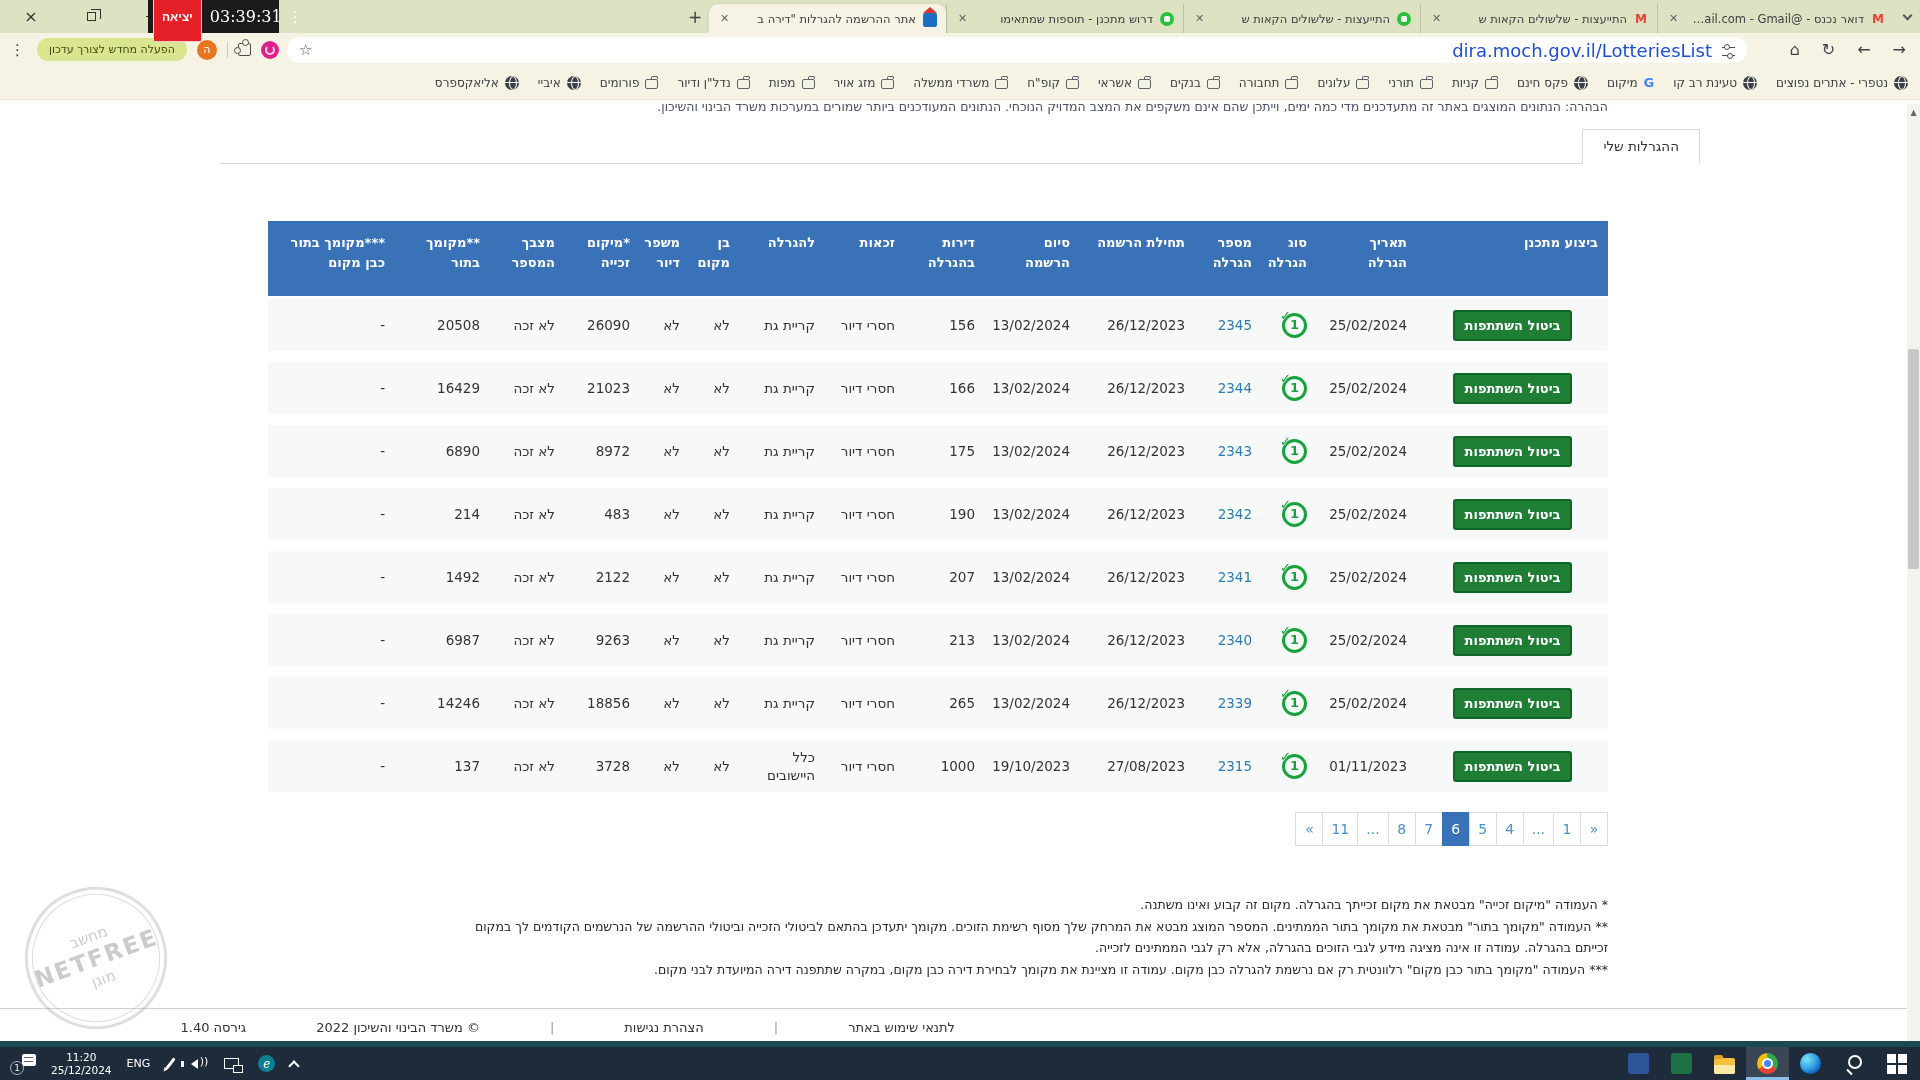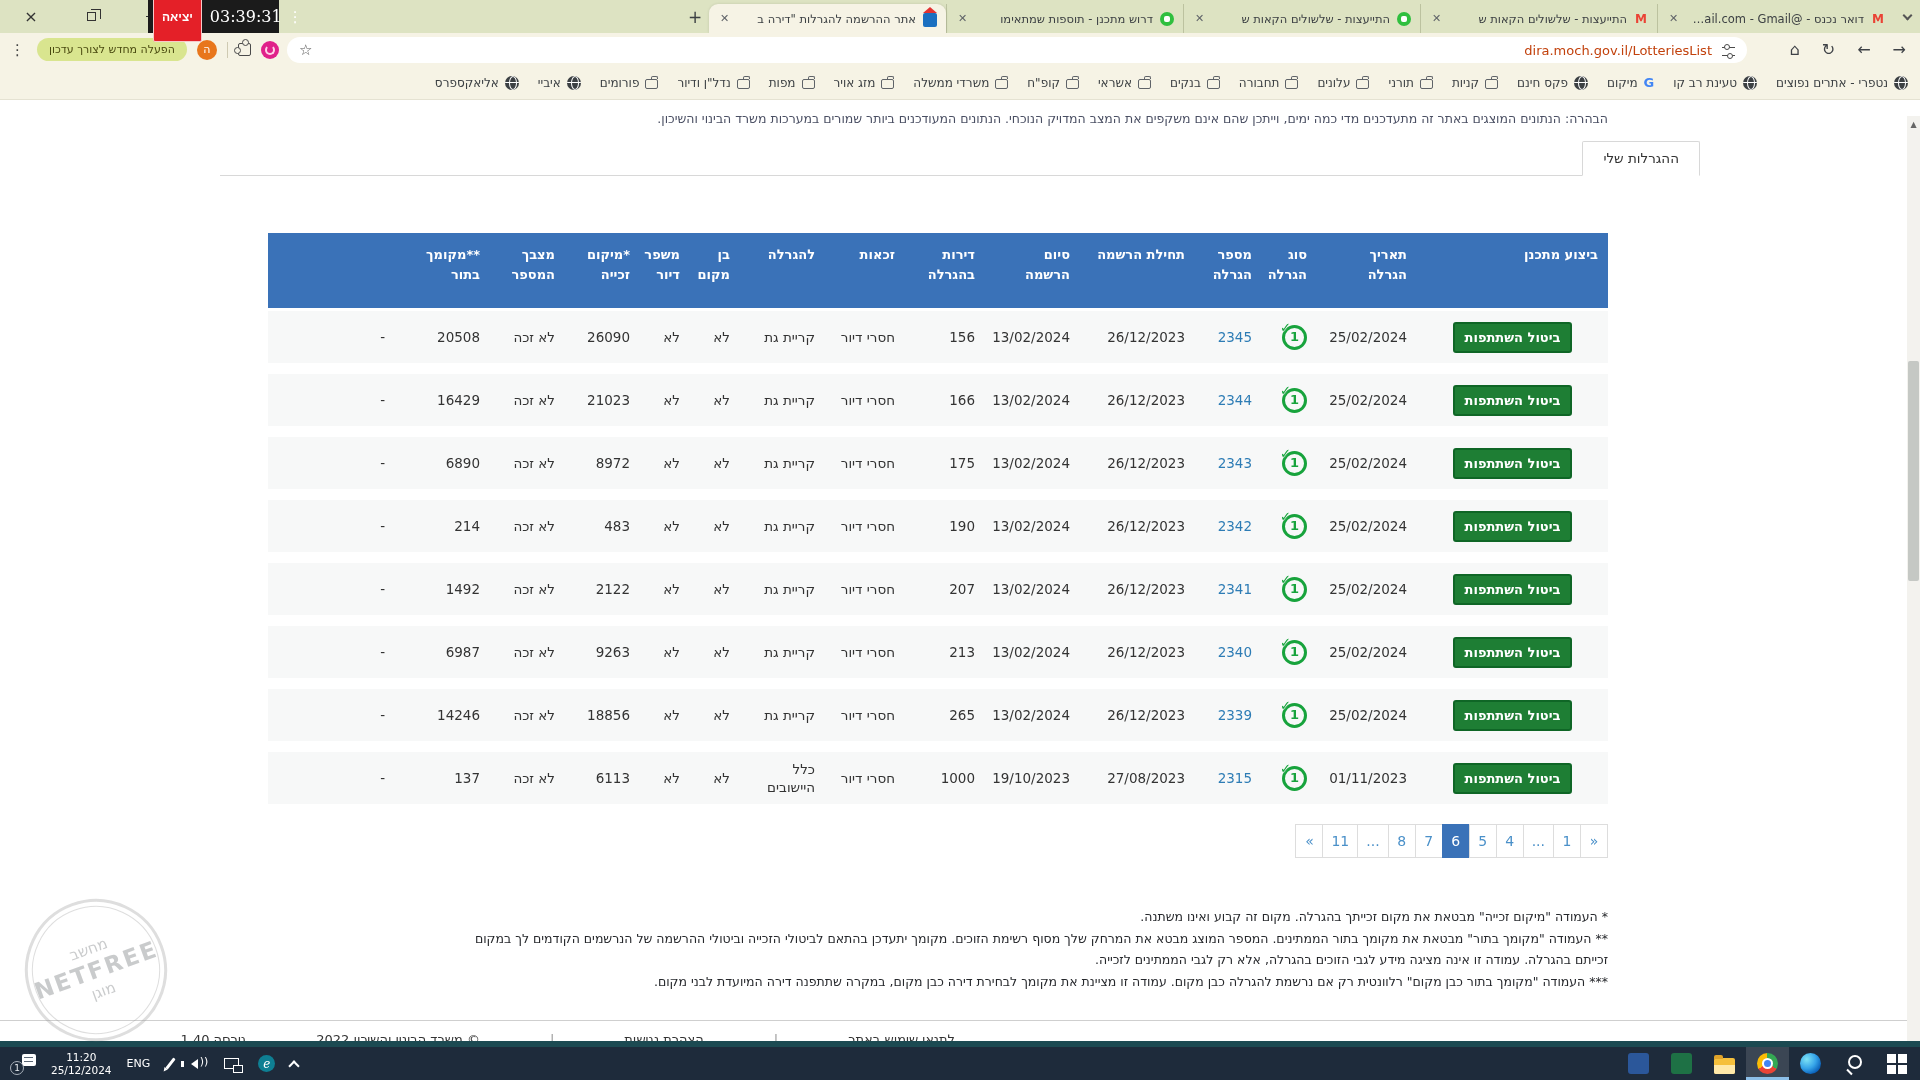--- a/index.html
+++ b/index.html
@@ -46,39 +46,39 @@
   .tb-divider { width:1px; height:16px; background:#cfcab2; }
   .puzzle { position:relative; width:13px; height:13px; border:1.7px solid #4a4a4a; border-radius:2px; }
   .puzzle::before { content:""; position:absolute; top:-5px; left:3px; width:5px; height:5px; border:1.7px solid #4a4a4a; border-radius:50%; background:#f6f3e5; }
   .puzzle::after { content:""; position:absolute; left:-5px; top:3px; width:5px; height:5px; border:1.7px solid #4a4a4a; border-radius:50%; background:#f6f3e5; }
   .ext-pink { width:18px; height:18px; border-radius:50%; background:#e0218a; position:relative; }
   .ext-pink::before { content:""; position:absolute; inset:4px; border:2px solid #ffd2e8; border-radius:50%; border-top-color:transparent; }
 
   .addressbar { position:absolute; left:287px; top:4px; width:1460px; height:26px; background:#fff; border-radius:13px; display:flex; align-items:center; padding:0 12px; }
   .ab-star { font-size:15px; color:#555; }
   .ab-spacer { flex:1; }
-  .ab-url { font-size:13px; color:#c2410c; direction:ltr;margin-left:36px; }
+  .ab-url { font-size:18px; color:#1d4ed8; direction:ltr;margin-left:36px; }
   .tune { position:relative; width:13px; height:9px; border-top:1.6px solid #4a4a4a; border-bottom:1.6px solid #4a4a4a; margin-left:10px; margin-top:2px; }
   .tune::before { content:""; position:absolute; top:-4px; left:2px; width:4px; height:4px; border:1.4px solid #4a4a4a; border-radius:50%; background:#fff; }
   .tune::after { content:""; position:absolute; bottom:-4px; right:2px; width:4px; height:4px; border:1.4px solid #4a4a4a; border-radius:50%; background:#fff; }
   .tb-right { position:absolute; right:14px; top:0; height:33px; display:flex; align-items:center; gap:22px; color:#3f4247; font-size:16px; }
 
   
   .bookmarksbar { position:absolute; top:66px; left:0; width:1920px; height:34px; background:#f6f3e5; border-bottom:1px solid #e5e2d2; display:flex; direction:rtl; align-items:center; padding:0 12px; gap:19px; overflow:hidden; }
   .bm { display:flex; direction:rtl; align-items:center; gap:6px; font-size:12px; color:#3c4043; white-space:nowrap; }
   .bm-ic { flex:none; }
   .bm-ic.folder { position:relative; width:13px; height:10px; border:1.5px solid #5f6368; border-radius:2px; margin-top:2px; }
   .bm-ic.folder::before { content:""; position:absolute; top:-4px; right:-1px; width:5px; height:2px; border:1.5px solid #5f6368; border-bottom:none; border-radius:2px 2px 0 0; }
   .bm-ic.globe { position:relative; width:14px; height:14px; background:#3c4043; border-radius:50%; overflow:hidden; }
   .bm-ic.globe::before { content:""; position:absolute; top:0; bottom:0; left:4px; width:6px; border:1px solid #fff; border-radius:50%; }
   .bm-ic.globe::after { content:""; position:absolute; left:0; right:0; top:6px; border-top:1px solid #fff; }
   .bm-ic.google::before { content:"G"; font-size:13px; font-weight:bold; color:#4285f4; }
 
   
-  .site-content { position:absolute; top:116px; left:0; width:1920px; height:941px; background:#fff; direction:rtl; }
+  .site-content { position:absolute; top:104px; left:0; width:1920px; height:941px; background:#fff; direction:rtl; }
   .disclaimer-clip { height:20px; overflow:hidden; margin:0 312px 0 268px; }
   .disclaimer { font-size:12.5px; color:#4a4f63; line-height:26px; margin-top:-10px; text-align:right; }
   .panel-tabs { margin:5px 220px 0 220px; border-bottom:1px solid #d8d8d8; height:35px; position:relative; }
   .mytab { position:absolute; right:0; bottom:-1px; background:#fff; border:1px solid #d8d8d8; border-bottom:1px solid #fff; padding:8px 20px 9px; font-size:13.5px; color:#333; border-radius:2px 2px 0 0; }
 
   .lottery-table { width:1340px; margin:57px 312px 0 auto; }
   .grid-row { display:grid; direction:rtl; grid-template-columns:191px 100px 55px 67px 115px 95px 80px 80px 85px 50px 50px 75px 75px 95px 127px; }
   .thead { background:#3a72b8; color:#fff; font-weight:bold; font-size:13px; }
   .thead .th { padding:12px 10px 8px; line-height:1.5; text-align:right; min-height:75px; }
   .trow { background:#f7f8f8; margin-top:11px; min-height:52px; align-items:center; font-size:13.5px; color:#333; }
@@ -358,20 +358,21 @@
           <div class="th">בן מקום</div>
 
           <div class="th">משפר דיור</div>
 
           <div class="th">*מיקום זכייה</div>
 
           <div class="th">מצבך המספר</div>
 
           <div class="th">**מקומך בתור</div>
 
+          <div class="th">***מקומך בתור כבן מקום</div>
         </div>
       <div>
 
           <div class="grid-row trow">
             <div class="td">
               <button class="cancel-btn">ביטול השתתפות</button>
             </div>
             <div class="td">25/02/2024</div>
             <div class="td">
               <span class="type-icon">1<span class="type-check">✓</span></span>
@@ -531,21 +532,21 @@
               <span class="type-icon">1<span class="type-check">✓</span></span>
             </div>
             <div class="td num-link">2315</div>
             <div class="td">27/08/2023</div>
             <div class="td">19/10/2023</div>
             <div class="td">1000</div>
             <div class="td">חסרי דיור</div>
             <div class="td">כלל היישובים</div>
             <div class="td">לא</div>
             <div class="td">לא</div>
-            <div class="td">6113</div>
+            <div class="td">3728</div>
             <div class="td">לא זכה</div>
             <div class="td">137</div>
             <div class="td">-</div>
           </div>
         </div>
 
       <div class="pagination">
 
           <span class="pg">«</span>
 

